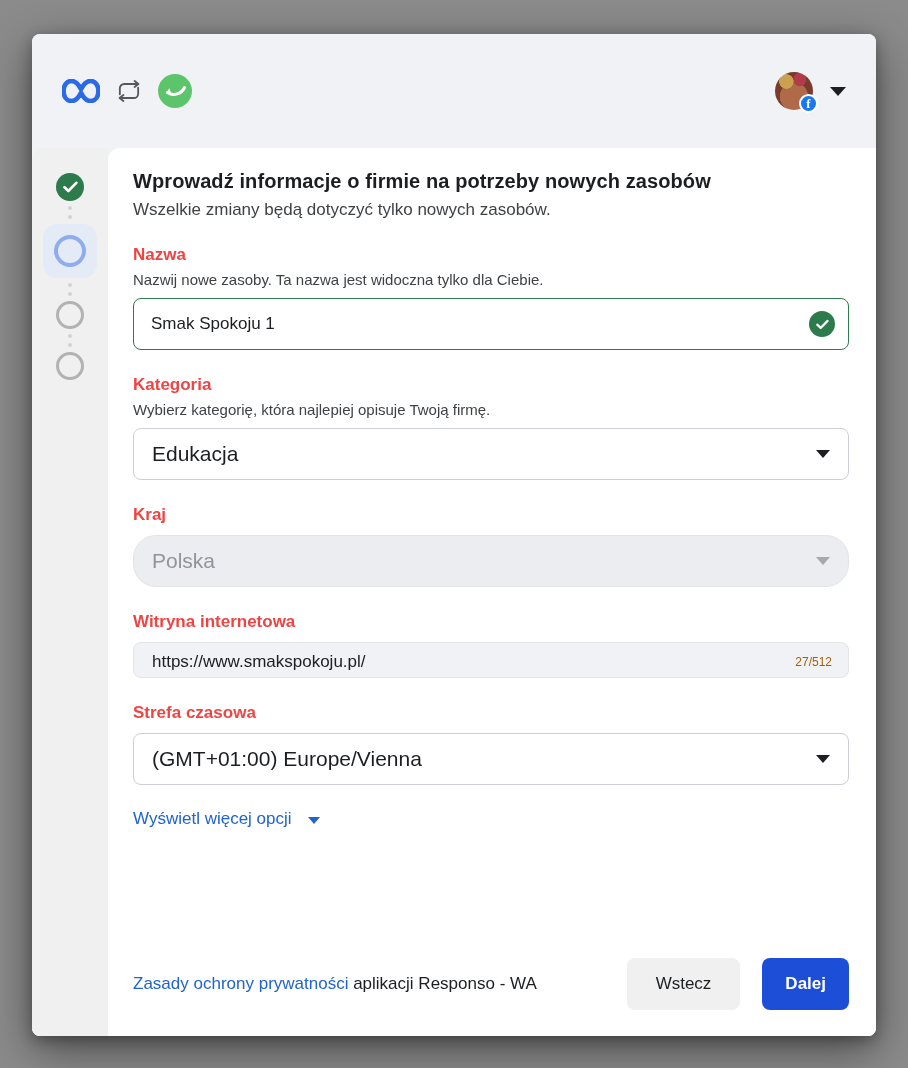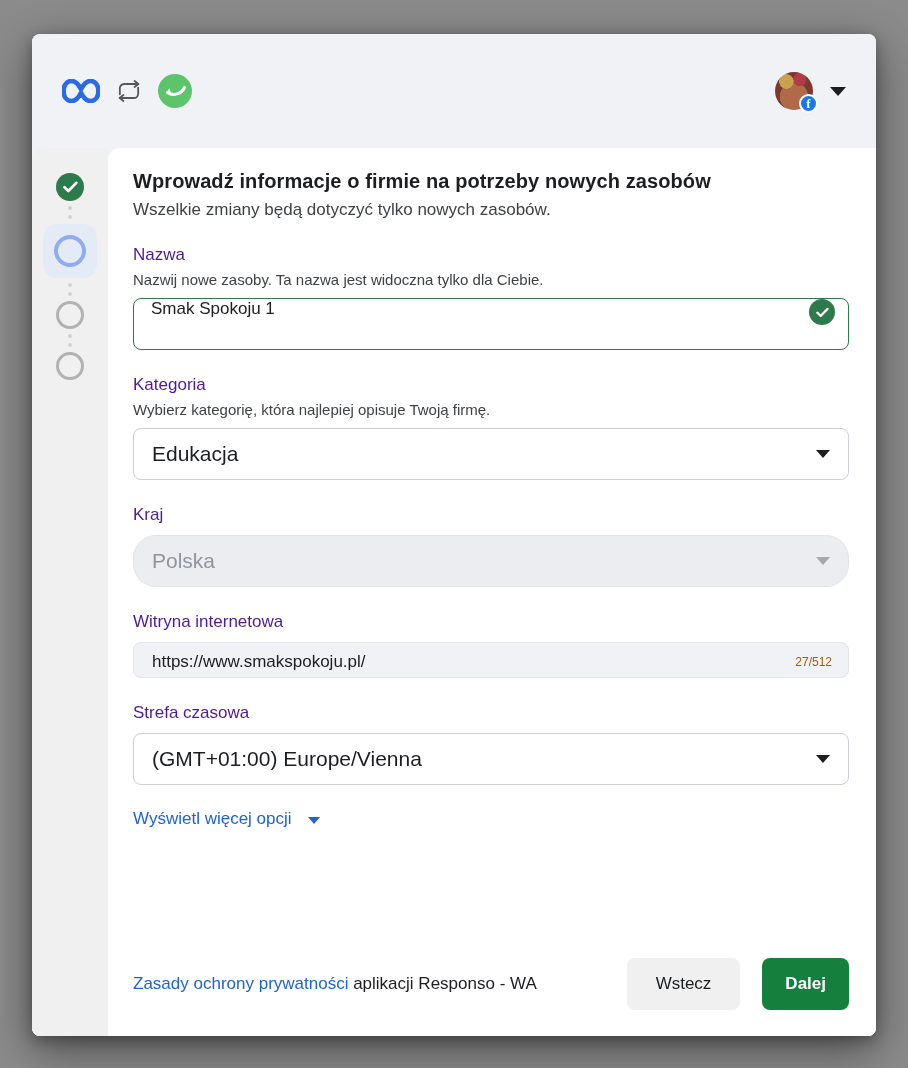--- a/index.html
+++ b/index.html
@@ -106,29 +106,29 @@
   .step-ring {
     width: 28px; height: 28px; border-radius: 50%;
     border: 3px solid #b2b2b2;
   }
   .dots { display: flex; flex-direction: column; align-items: center; gap: 5px; margin: 5px 0; }
   .dot { width: 4px; height: 4px; border-radius: 50%; background: #d2d2d2; }
   
   .page-title { font-size: 20px; font-weight: bold; color: #1c1e21; letter-spacing: 0.1px; }
   .page-subtitle { font-size: 17px; color: #3f4245; margin-top: 7px; }
   .field { margin-top: 25px; }
-  .field-label { font-size: 17px; font-weight: normal; color: #4c1d95; }
+  .field-label { font-size: 17px; font-weight: bold; color: #ef4444; }
   .field-helper { font-size: 15px; color: #3f4245; margin-top: 6px; }
   .text-input-wrap {
     margin-top: 10px;
     height: 52px;
     border: 1.5px solid #2d7a4d;
     border-radius: 8px;
     background: #fff;
-    display: flex; align-items: flex-start;
+    display: flex; align-items: center;
     padding: 0 13px 0 17px;
   }
   .text-input-wrap input {
     flex: 1; border: none; outline: none;
     font-family: "Liberation Sans", sans-serif;
     font-size: 17px; color: #1c1e21; background: transparent;
   }
   .valid-badge {
     width: 26px; height: 26px; border-radius: 50%;
     background: #2d7a4d; flex: 0 0 26px;
@@ -198,21 +198,21 @@
   .footer-buttons { display: flex; gap: 22px; align-items: center; }
   .btn {
     height: 52px;
     border: none; border-radius: 8px;
     font-family: "Liberation Sans", sans-serif;
     font-size: 17px;
     cursor: pointer;
     display: flex; align-items: center; justify-content: center;
   }
   .btn-secondary { background: #f0f0f0; color: #1c1e21; padding: 0 29px; }
-  .btn-primary { background: #15803d; color: #ffffff; font-weight: bold; padding: 16px 23px; }
+  .btn-primary { background: #1d4ed8; color: #ffffff; font-weight: bold; padding: 16px 23px; }
 </style>
 </head>
 <body>
 
 <div class="window">
 
   <div class="header">
     <div class="header-left">
       <span class="meta-logo">
         <svg width="38" height="24" viewBox="0 0 36 22">

